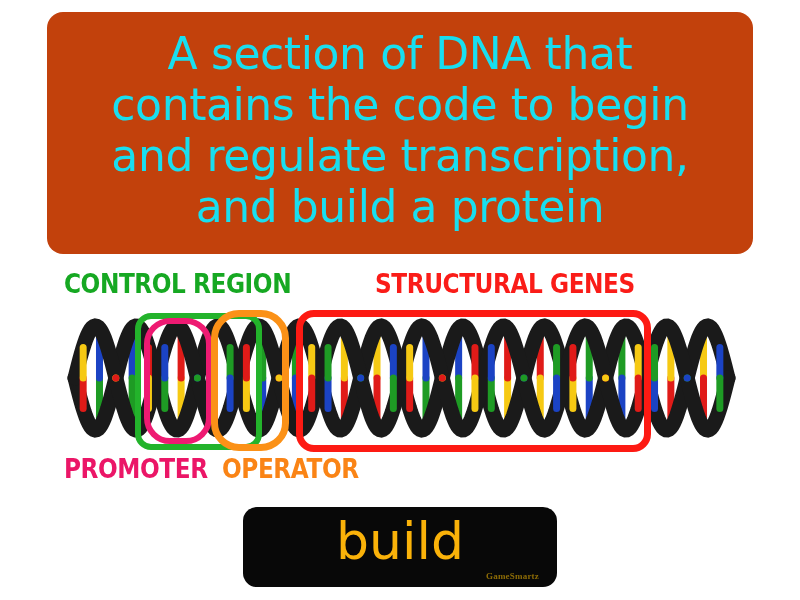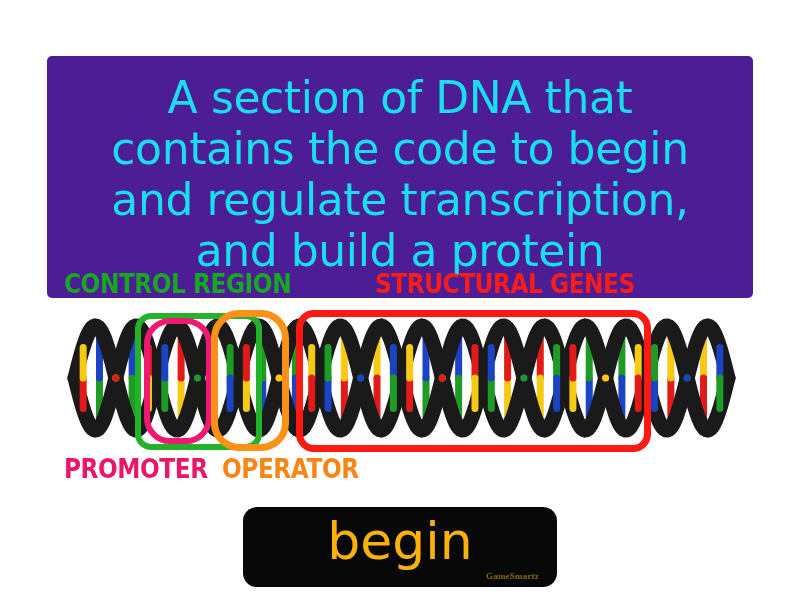--- a/index.html
+++ b/index.html
@@ -17,28 +17,27 @@
     -webkit-font-smoothing: antialiased;
   }
 
   
   #definition-card {
     position: absolute;
     left: 47px;
     top: 12px;
     width: 706px;
     height: 242px;
-    background: #4c1d95;
-    border-radius: 5px;
+    background: #c2410c;
+    border-radius: 16px;
     display: flex;
     align-items: center;
     justify-content: center;
     box-sizing: border-box;
     padding: 4px 18px 10px 18px;
-    margin-top: 44px;
   }
   #definition-text {
     color: #19DEEF;
     font-family: "DejaVu Sans", sans-serif;
     font-size: 44px;
     line-height: 1.16;
     text-align: center;
     letter-spacing: -0.4px;
     font-weight: 400;
     white-space: pre-line;
@@ -290,15 +289,15 @@
     </g>
   </svg>
 
   <div class="region-box" id="box-control-region"></div>
   <div class="region-box" id="box-promoter"></div>
   <div class="region-box" id="box-operator"></div>
   <div class="region-box" id="box-structural-genes"></div>
 </div>
 
 <div id="term-card">
-  <div id="term-text">begin</div>
+  <div id="term-text">build</div>
   <div id="watermark">GameSmartz</div>
 </div>
 
 </body></html>

